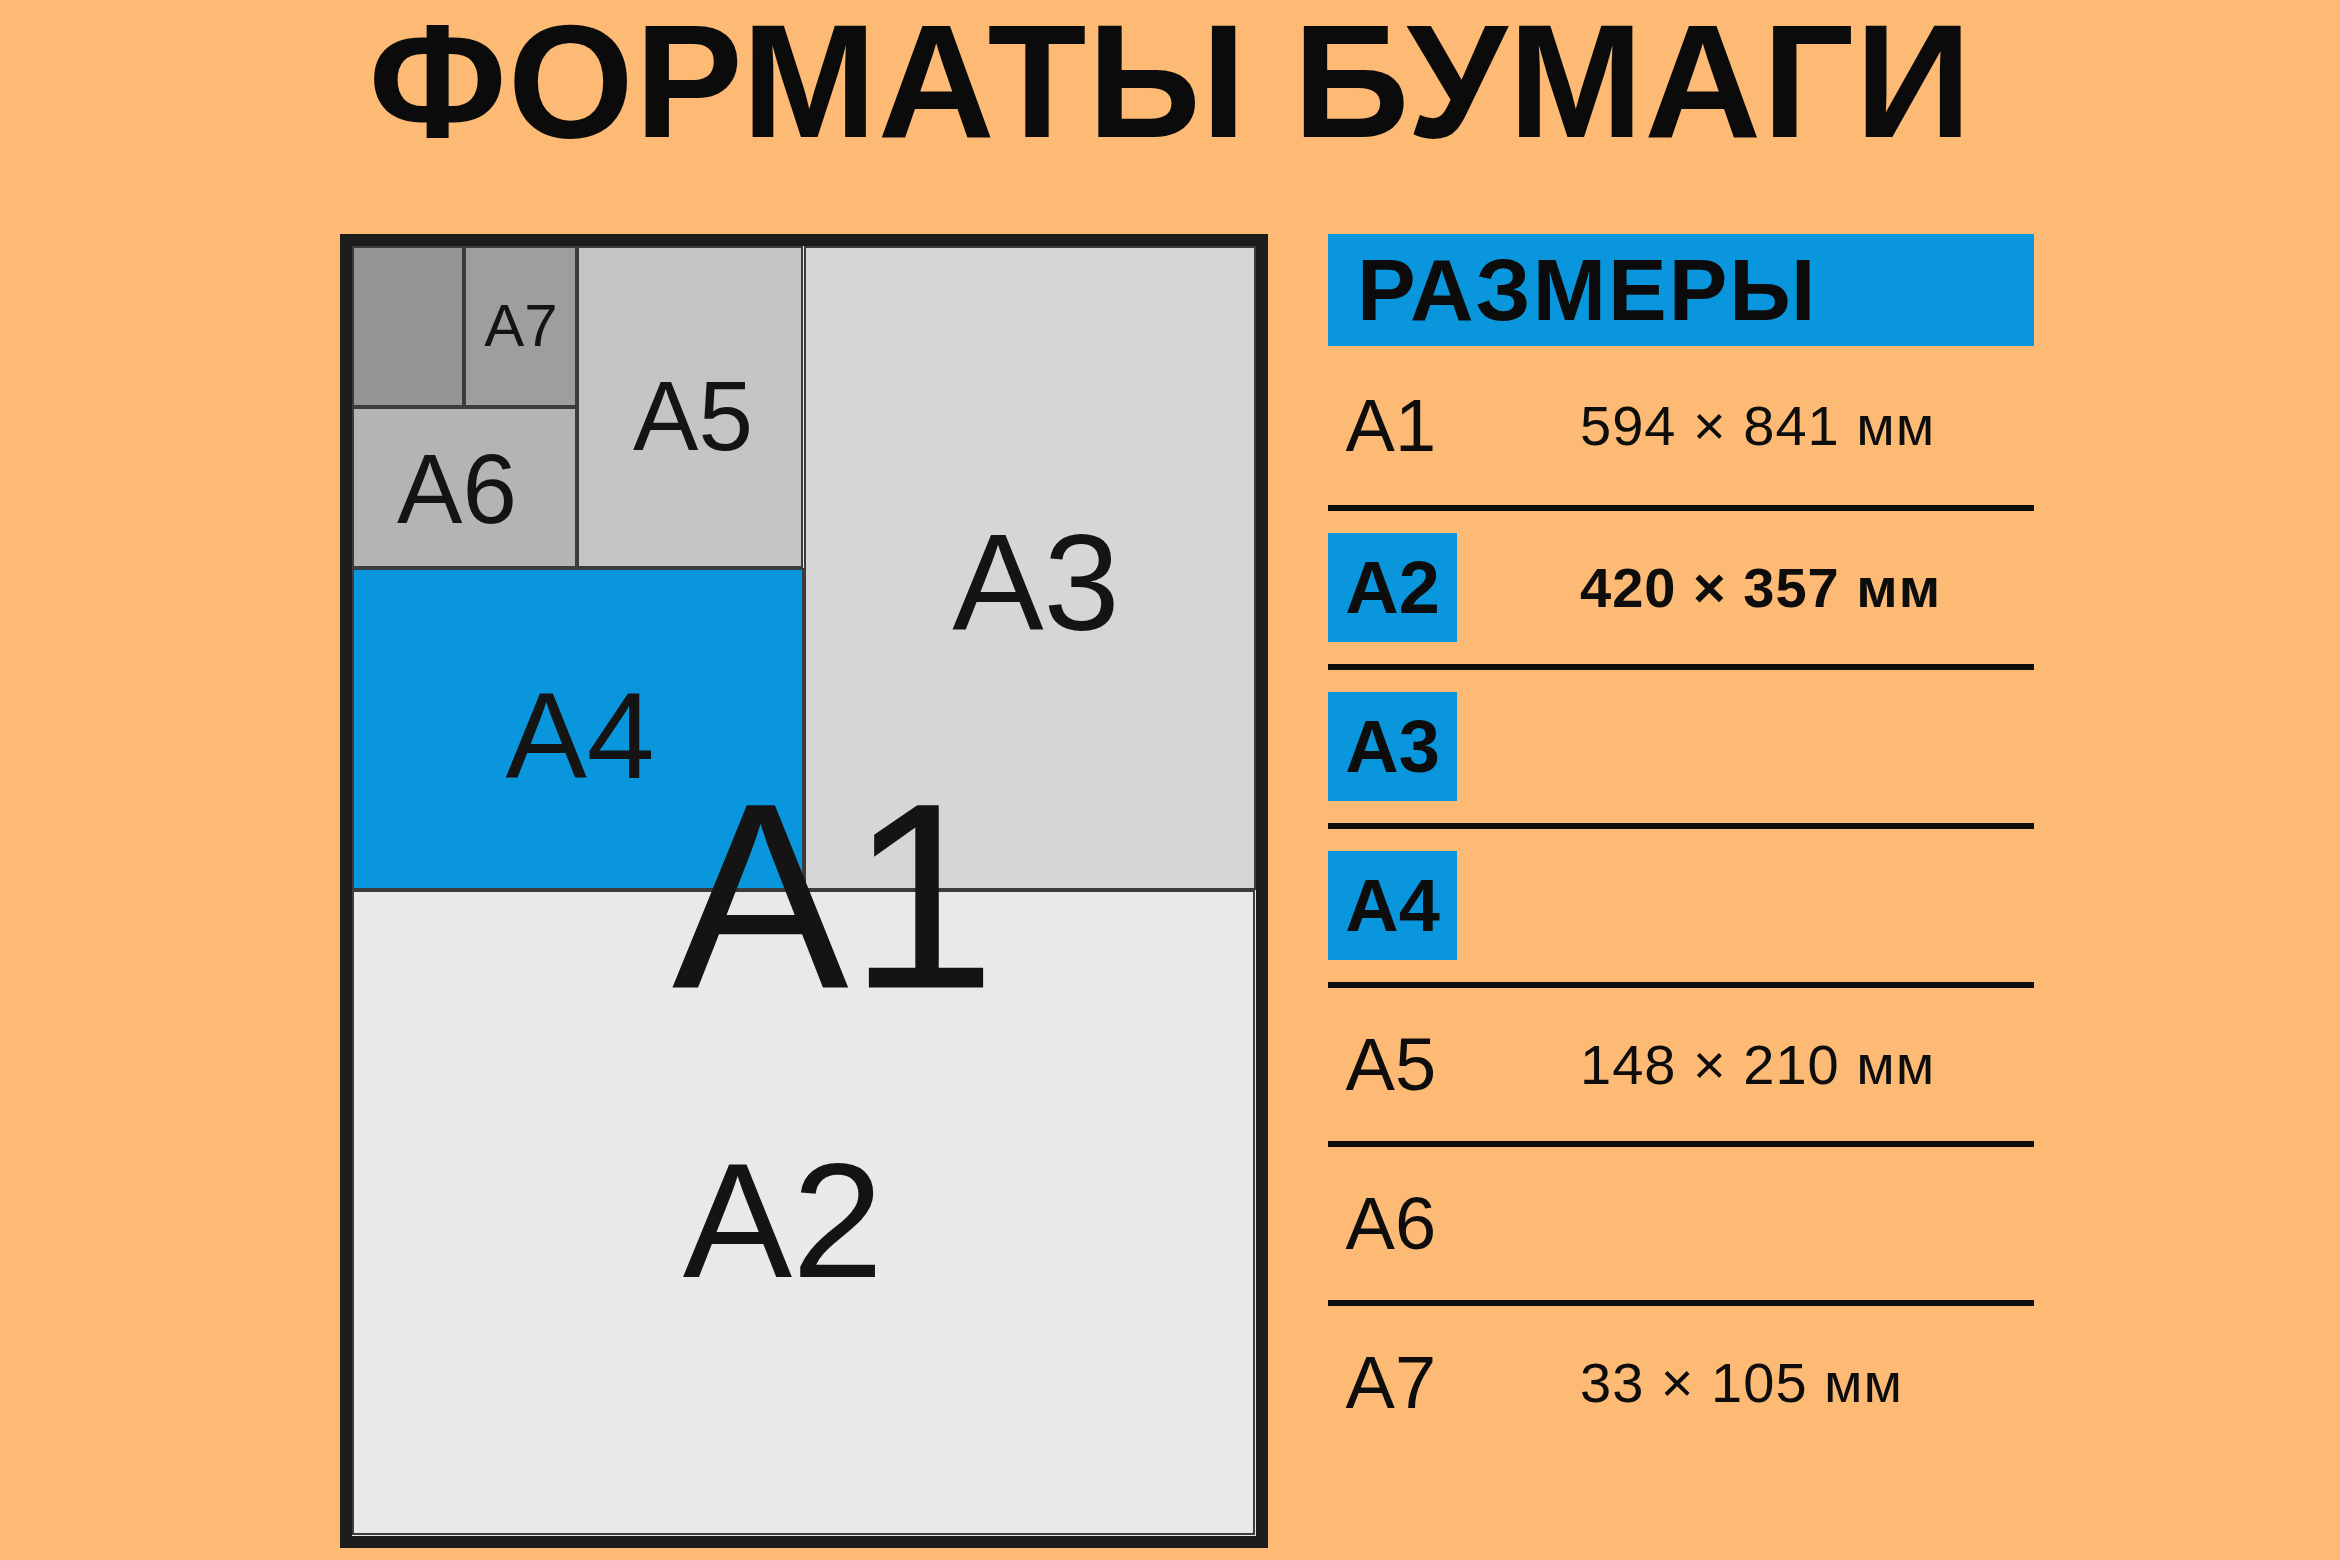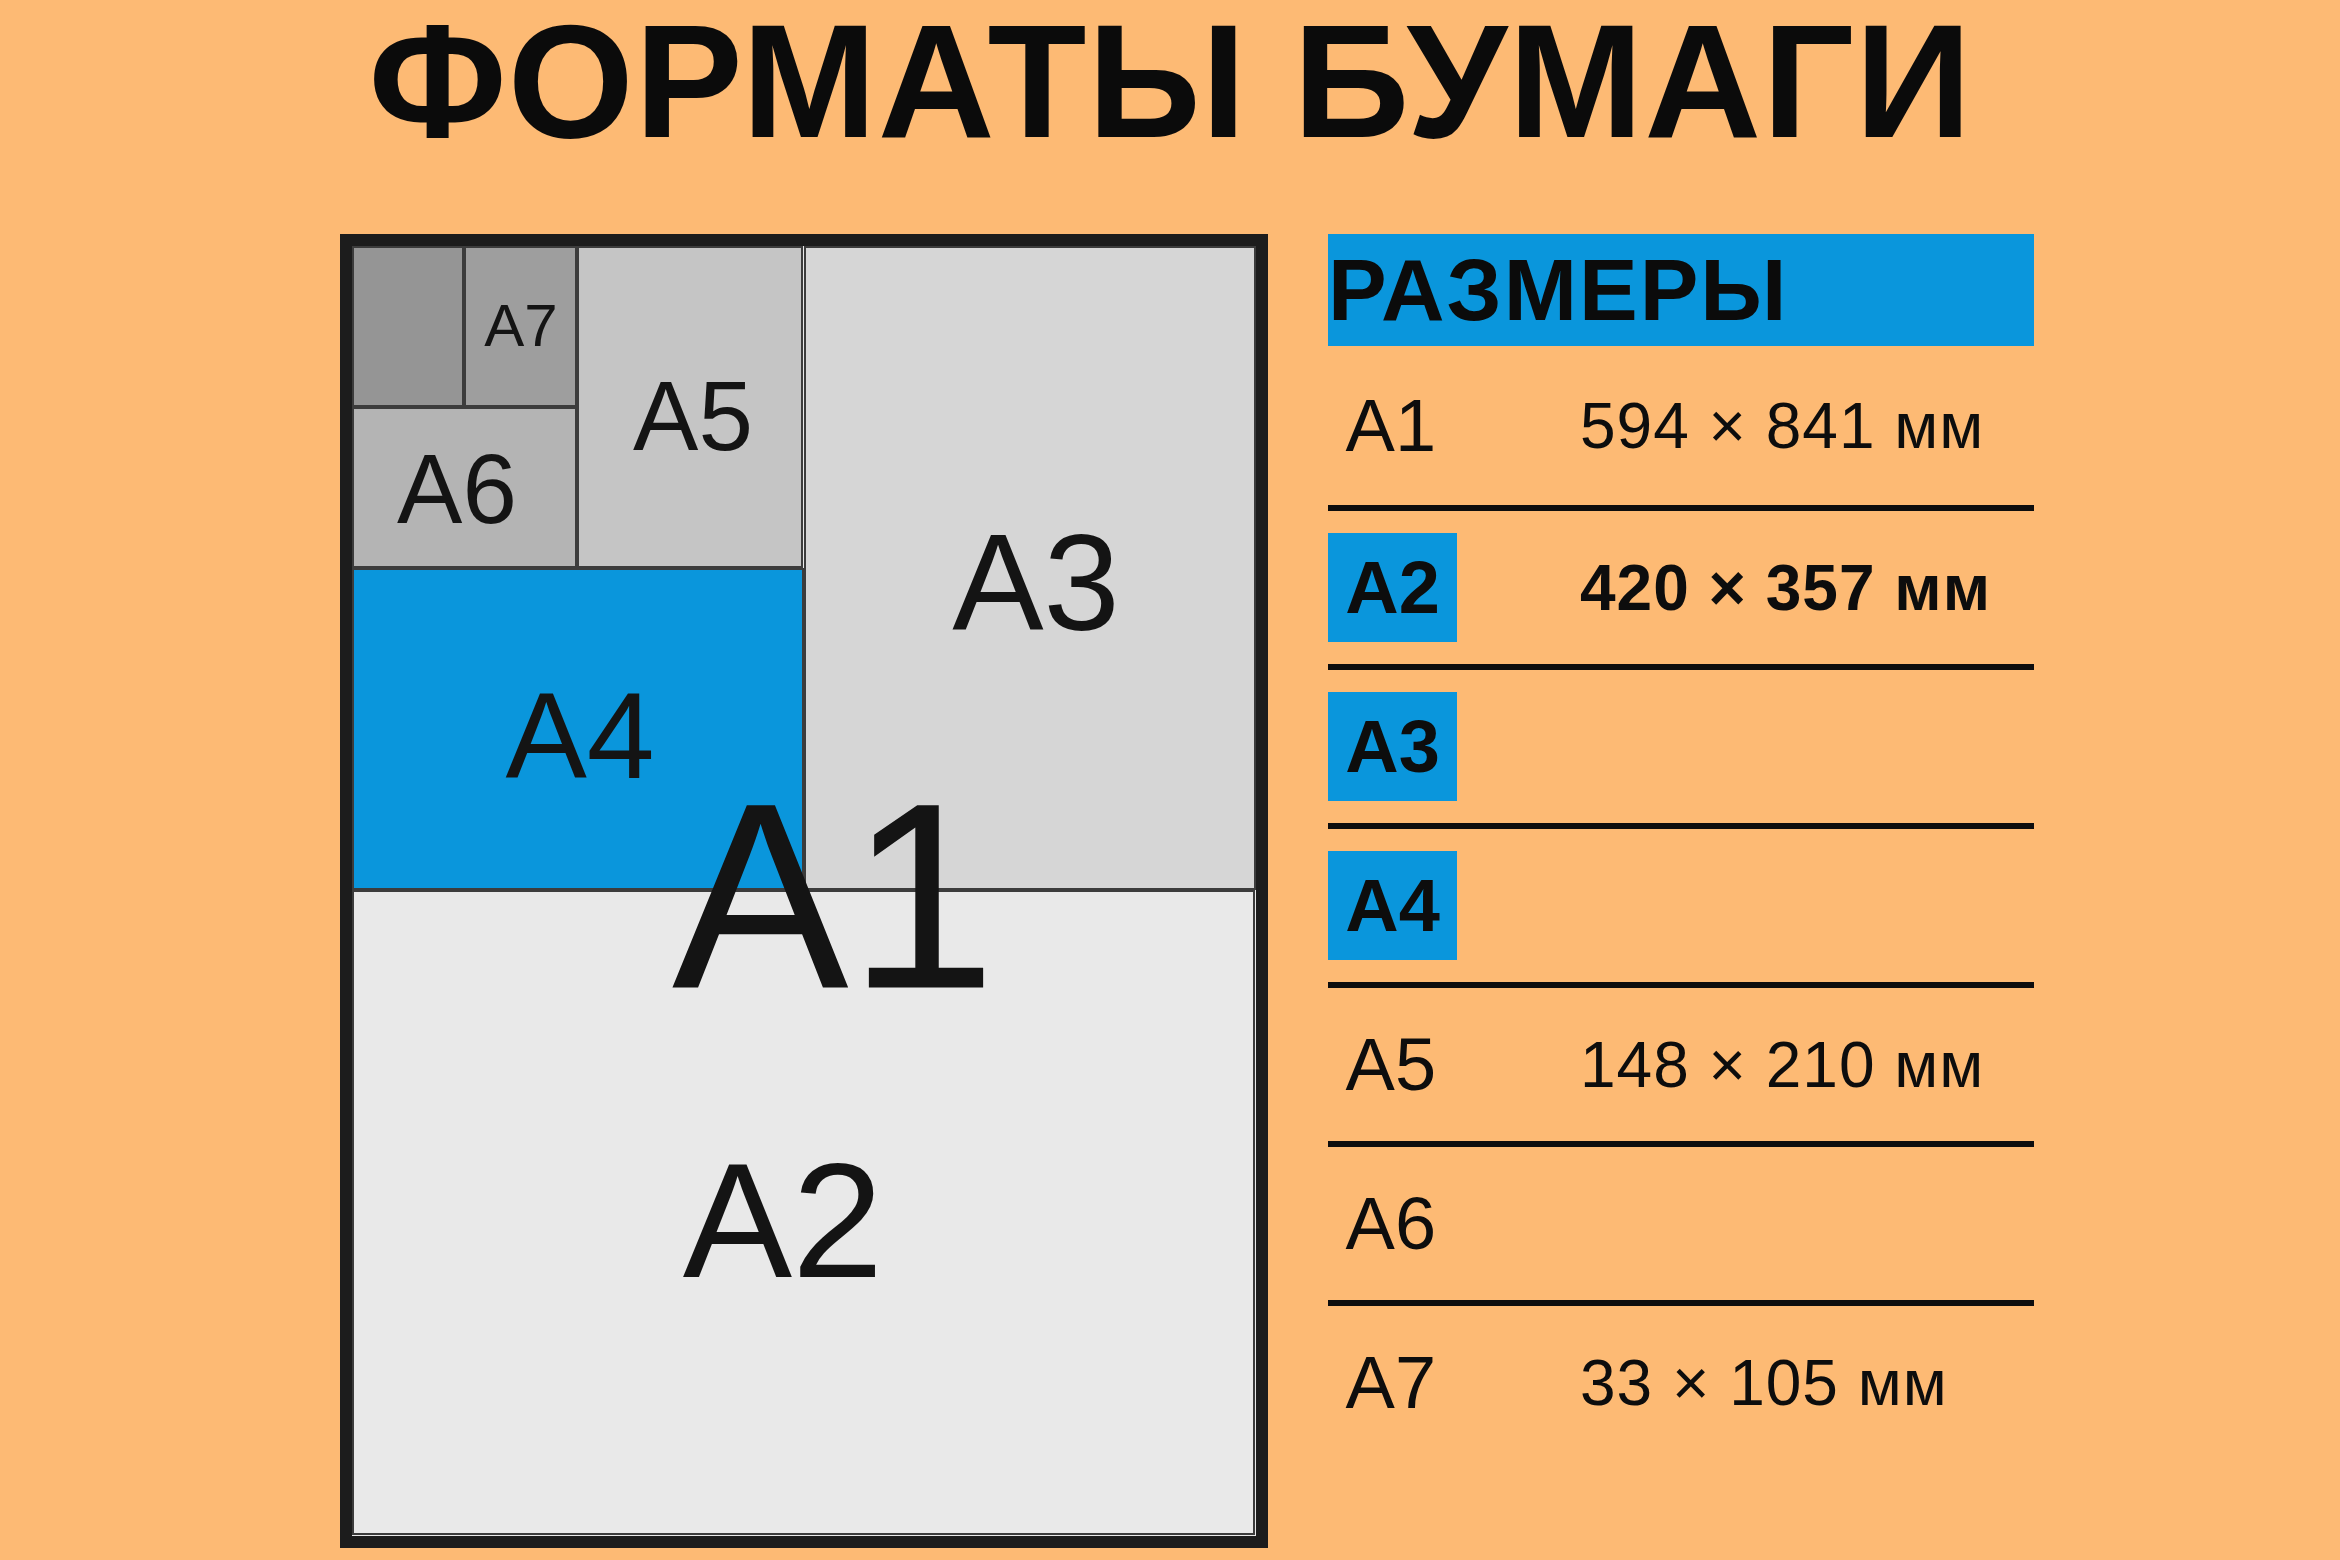--- a/index.html
+++ b/index.html
@@ -36,37 +36,37 @@
   .l-a6 { left:105px; top:243px;  font-size:98px; }
   .l-a5 { left:341px; top:170px;  font-size:98px; }
   .l-a4 { left:228px; top:490px;  font-size:122px; }
   .l-a3 { left:684px; top:336px;  font-size:137px; }
   .l-a1 { left:482px; top:650px;  font-size:265px; }
   .l-a2 { left:431px; top:975px; font-size:164px; }
   
   .size-table { position:absolute; left:1328px; top:234px; width:706px; }
   .thead {
     height:112px; background:var(--accent); display:flex; align-items:center;
-    font-size:88px; font-weight:600; letter-spacing:2px;
+    padding-left:29px; font-size:88px; font-weight:600; letter-spacing:2px;
     color:#0b0b0b;
   }
   .tbody { width:100%; }
   .trow { height:159px; display:flex; align-items:center; }
   .trow + .trow { border-top:6.8px solid #0d0d0d; }
   .fmt-cell { width:252px; flex:none; display:flex; align-items:center; }
   .fmt-box {
     width:129px; height:109px; display:flex; align-items:center;
     justify-content:flex-start; padding-left:17.6px;
     font-size:74px; font-weight:400; color:#0d0d0d;
   }
   .trow.hl .fmt-box {
     background:var(--accent); justify-content:center; padding-left:0;
     font-weight:800;
   }
-  .size-val { flex:1; font-size:64px; font-weight:400; letter-spacing:1px; white-space:nowrap; }
+  .size-val { flex:1; font-size:56px; font-weight:400; letter-spacing:1px; white-space:nowrap; }
   .trow.hl .size-val { font-weight:800; }
 </style>
 </head>
 <body>
 
 <div class="canvas">
 
   <div class="title">ФОРМАТЫ БУМАГИ</div>
 
   <div class="diagram">

